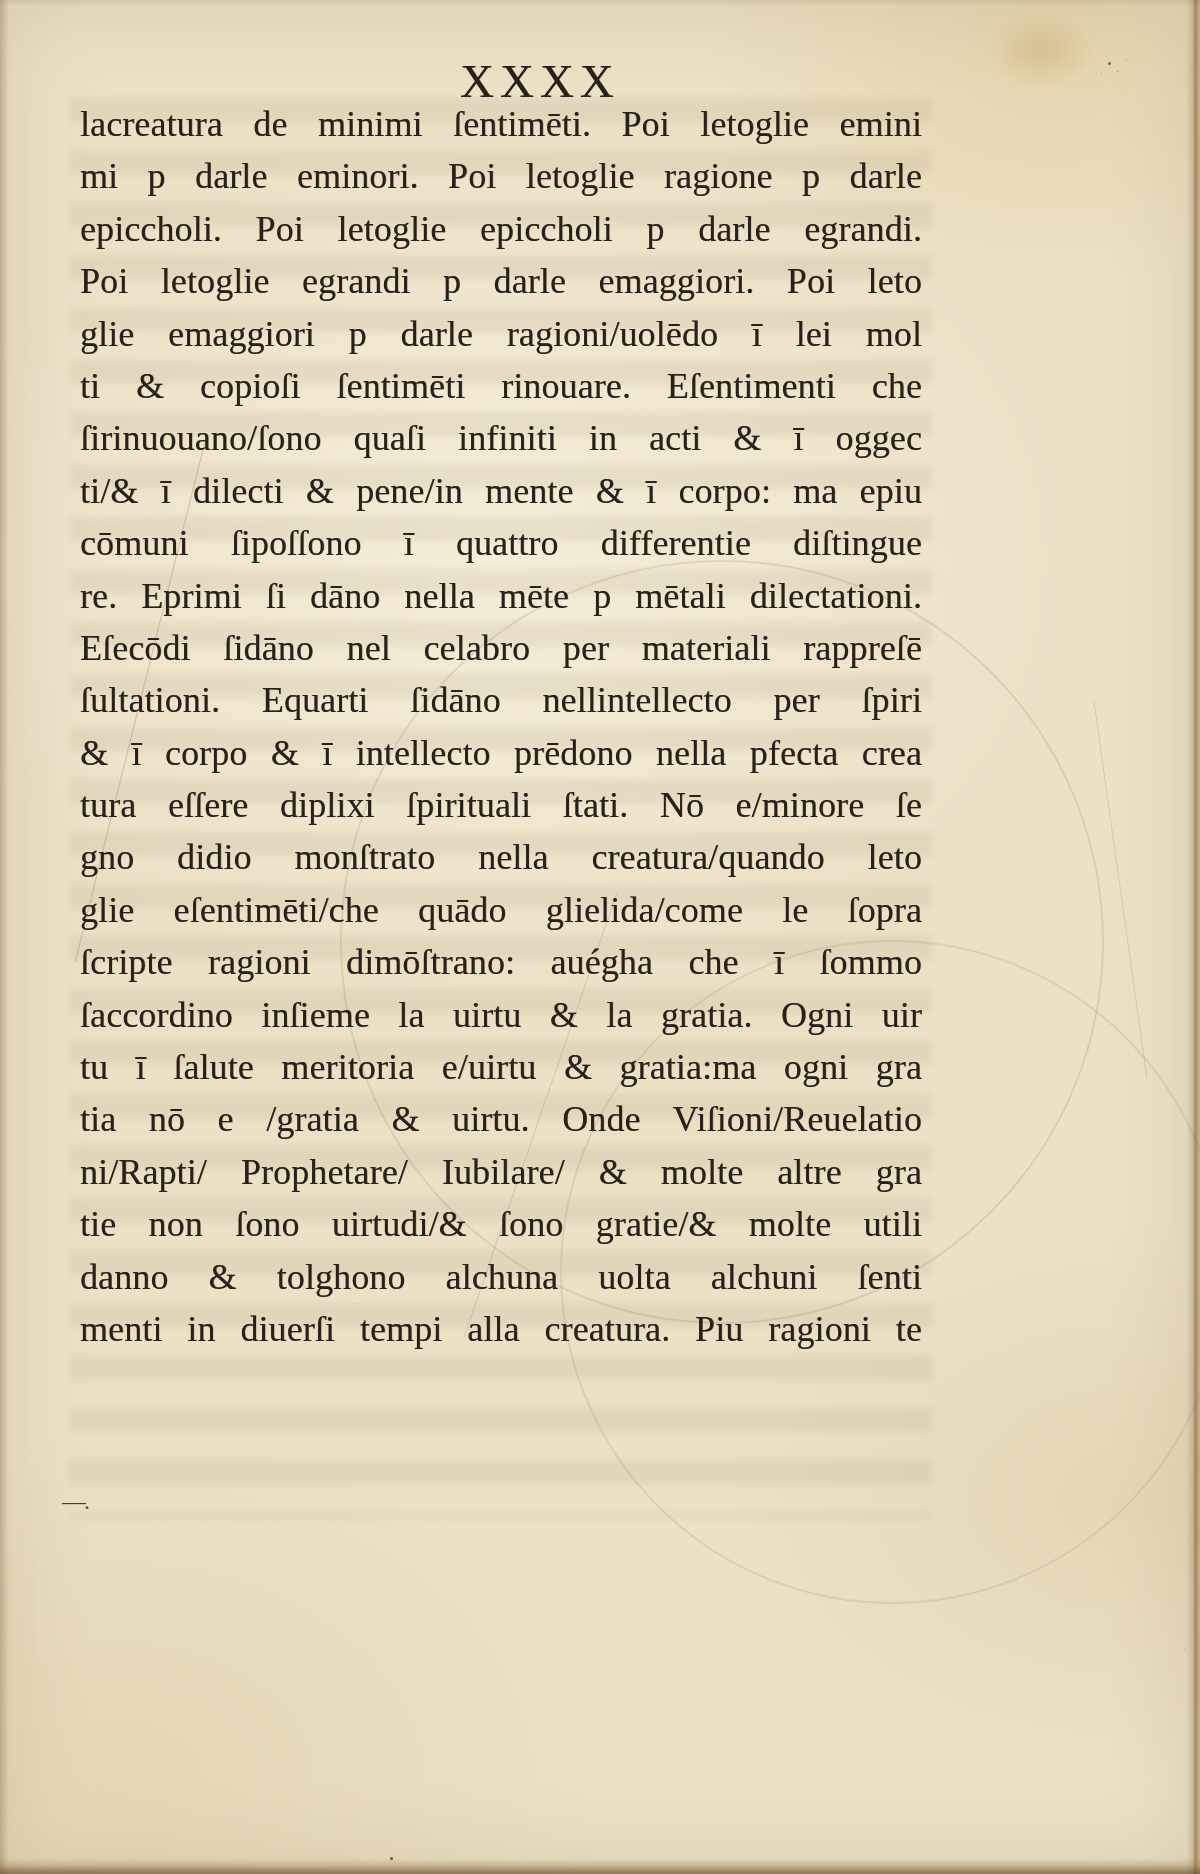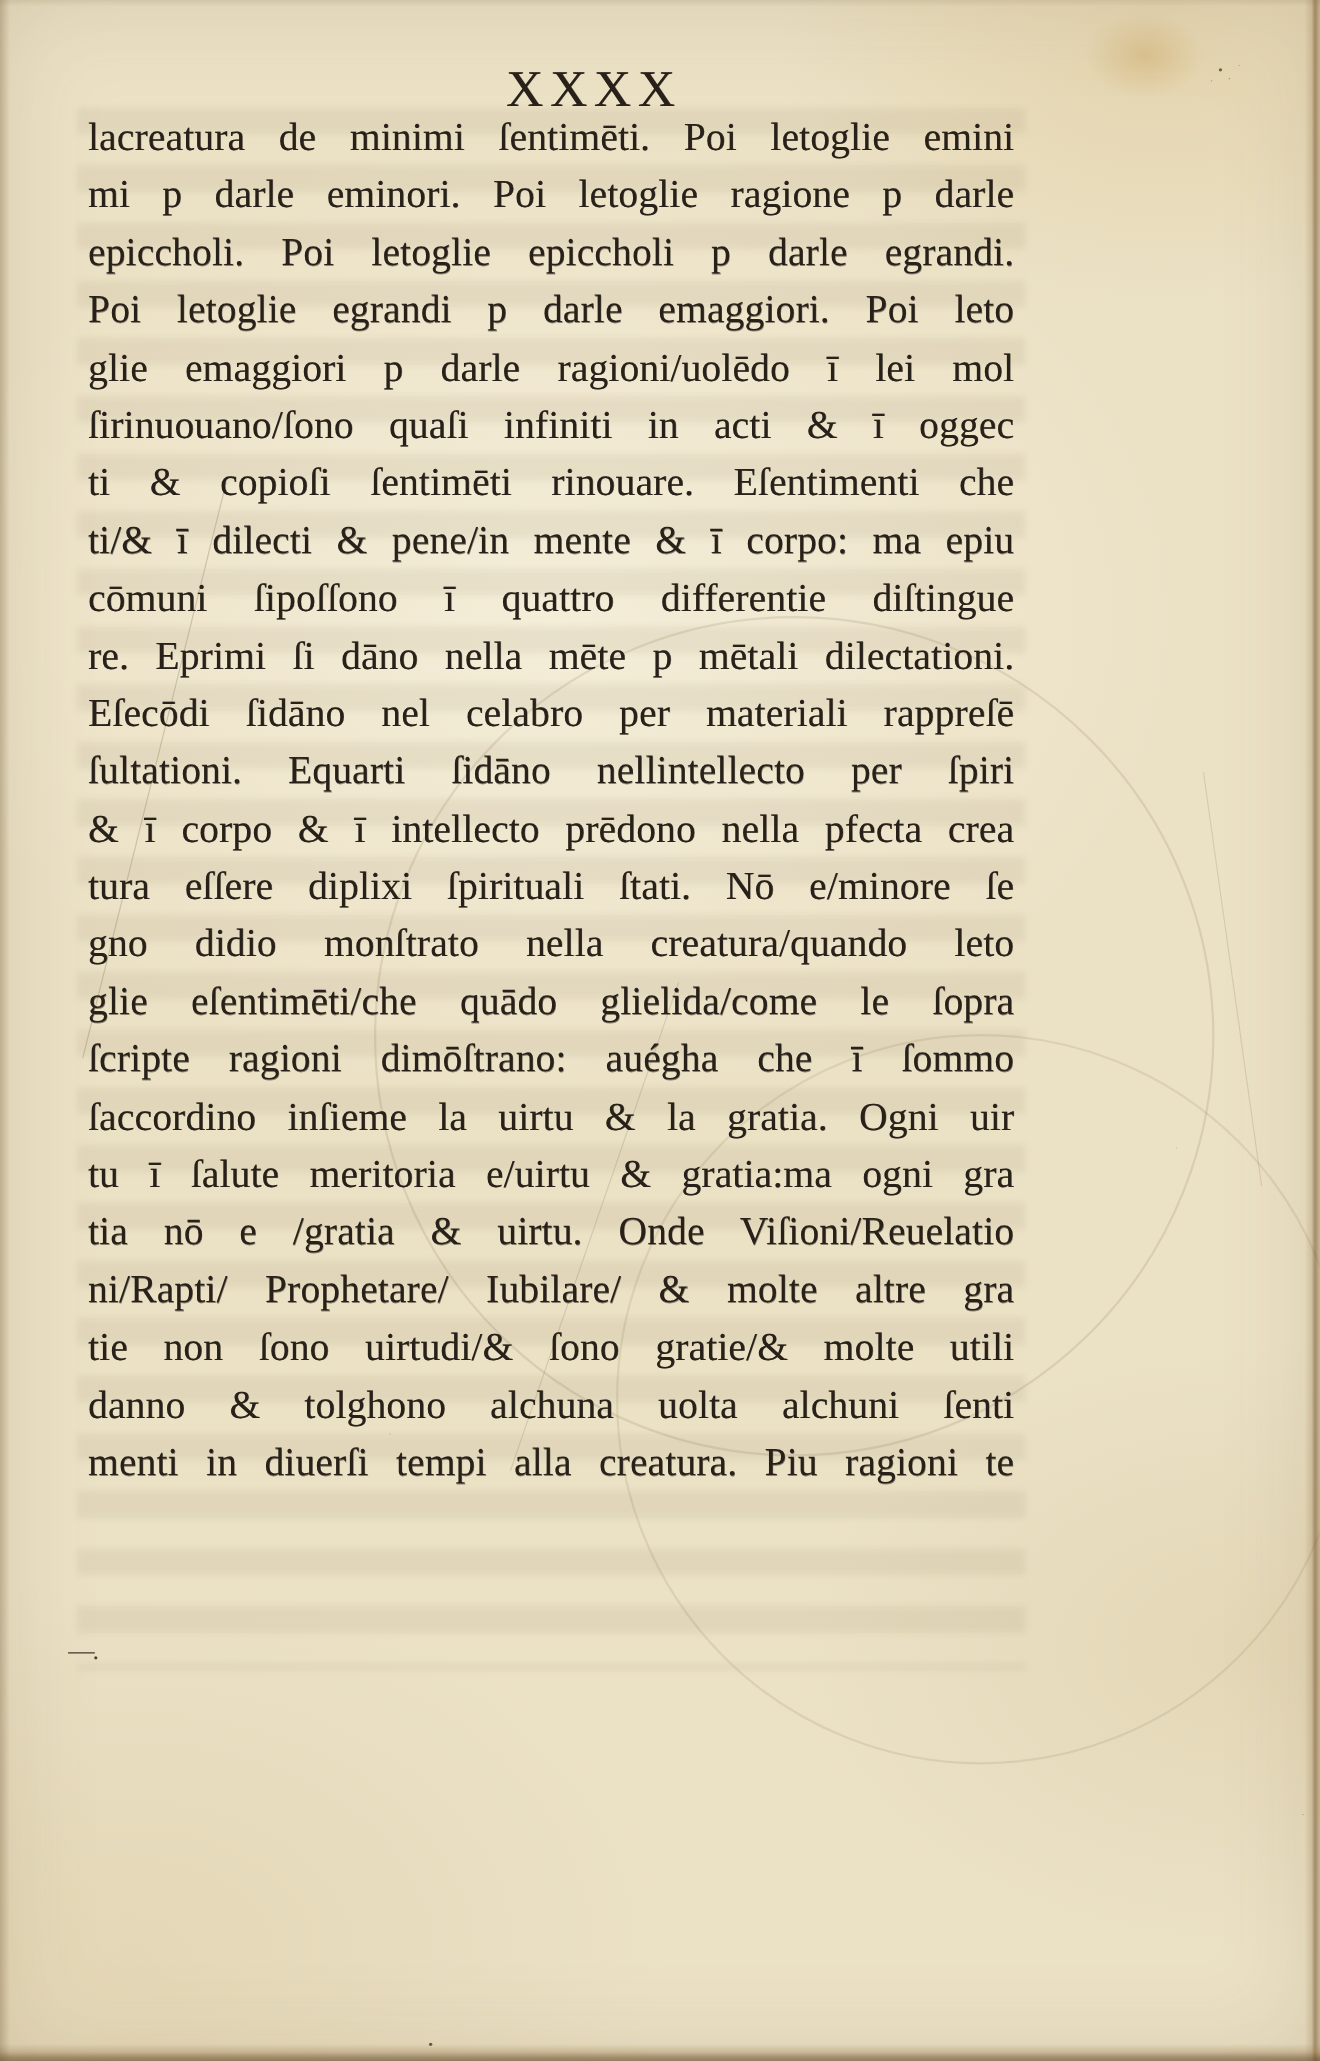--- a/index.html
+++ b/index.html
@@ -95,22 +95,22 @@
   <div class="specks"></div>
   <div class="stain-tr"></div>
 
   <div class="folio">XXXX</div>
   <div class="text-block">
       <div class="line">lacreatura de minimi ſentimēti. Poi letoglie emini</div>
       <div class="line">mi p darle eminori. Poi letoglie ragione p darle</div>
       <div class="line">epiccholi. Poi letoglie epiccholi p darle egrandi.</div>
       <div class="line">Poi letoglie egrandi p darle emaggiori. Poi leto</div>
       <div class="line">glie emaggiori p darle ragioni/uolēdo ī lei mol</div>
+      <div class="line">ti &amp; copioſi ſentimēti rinouare. Eſentimenti che</div>
       <div class="line">ſirinuouano/ſono quaſi infiniti in acti &amp; ī oggec</div>
-      <div class="line">ti &amp; copioſi ſentimēti rinouare. Eſentimenti che</div>
       <div class="line">ti/&amp; ī dilecti &amp; pene/in mente &amp; ī corpo: ma epiu</div>
       <div class="line">cōmuni ſipoſſono ī quattro differentie diſtingue</div>
       <div class="line">re. Eprimi ſi dāno nella mēte p mētali dilectationi.</div>
       <div class="line">Eſecōdi ſidāno nel celabro per materiali rappreſē</div>
       <div class="line">ſultationi. Equarti ſidāno nellintellecto per ſpiri</div>
       <div class="line">&amp; ī corpo &amp; ī intellecto prēdono nella pfecta crea</div>
       <div class="line">tura eſſere diplixi ſpirituali ſtati. Nō e/minore ſe</div>
       <div class="line">gno didio monſtrato nella creatura/quando leto</div>
       <div class="line">glie eſentimēti/che quādo glielida/come le ſopra</div>
       <div class="line">ſcripte ragioni dimōſtrano: auégha che ī ſommo</div>

